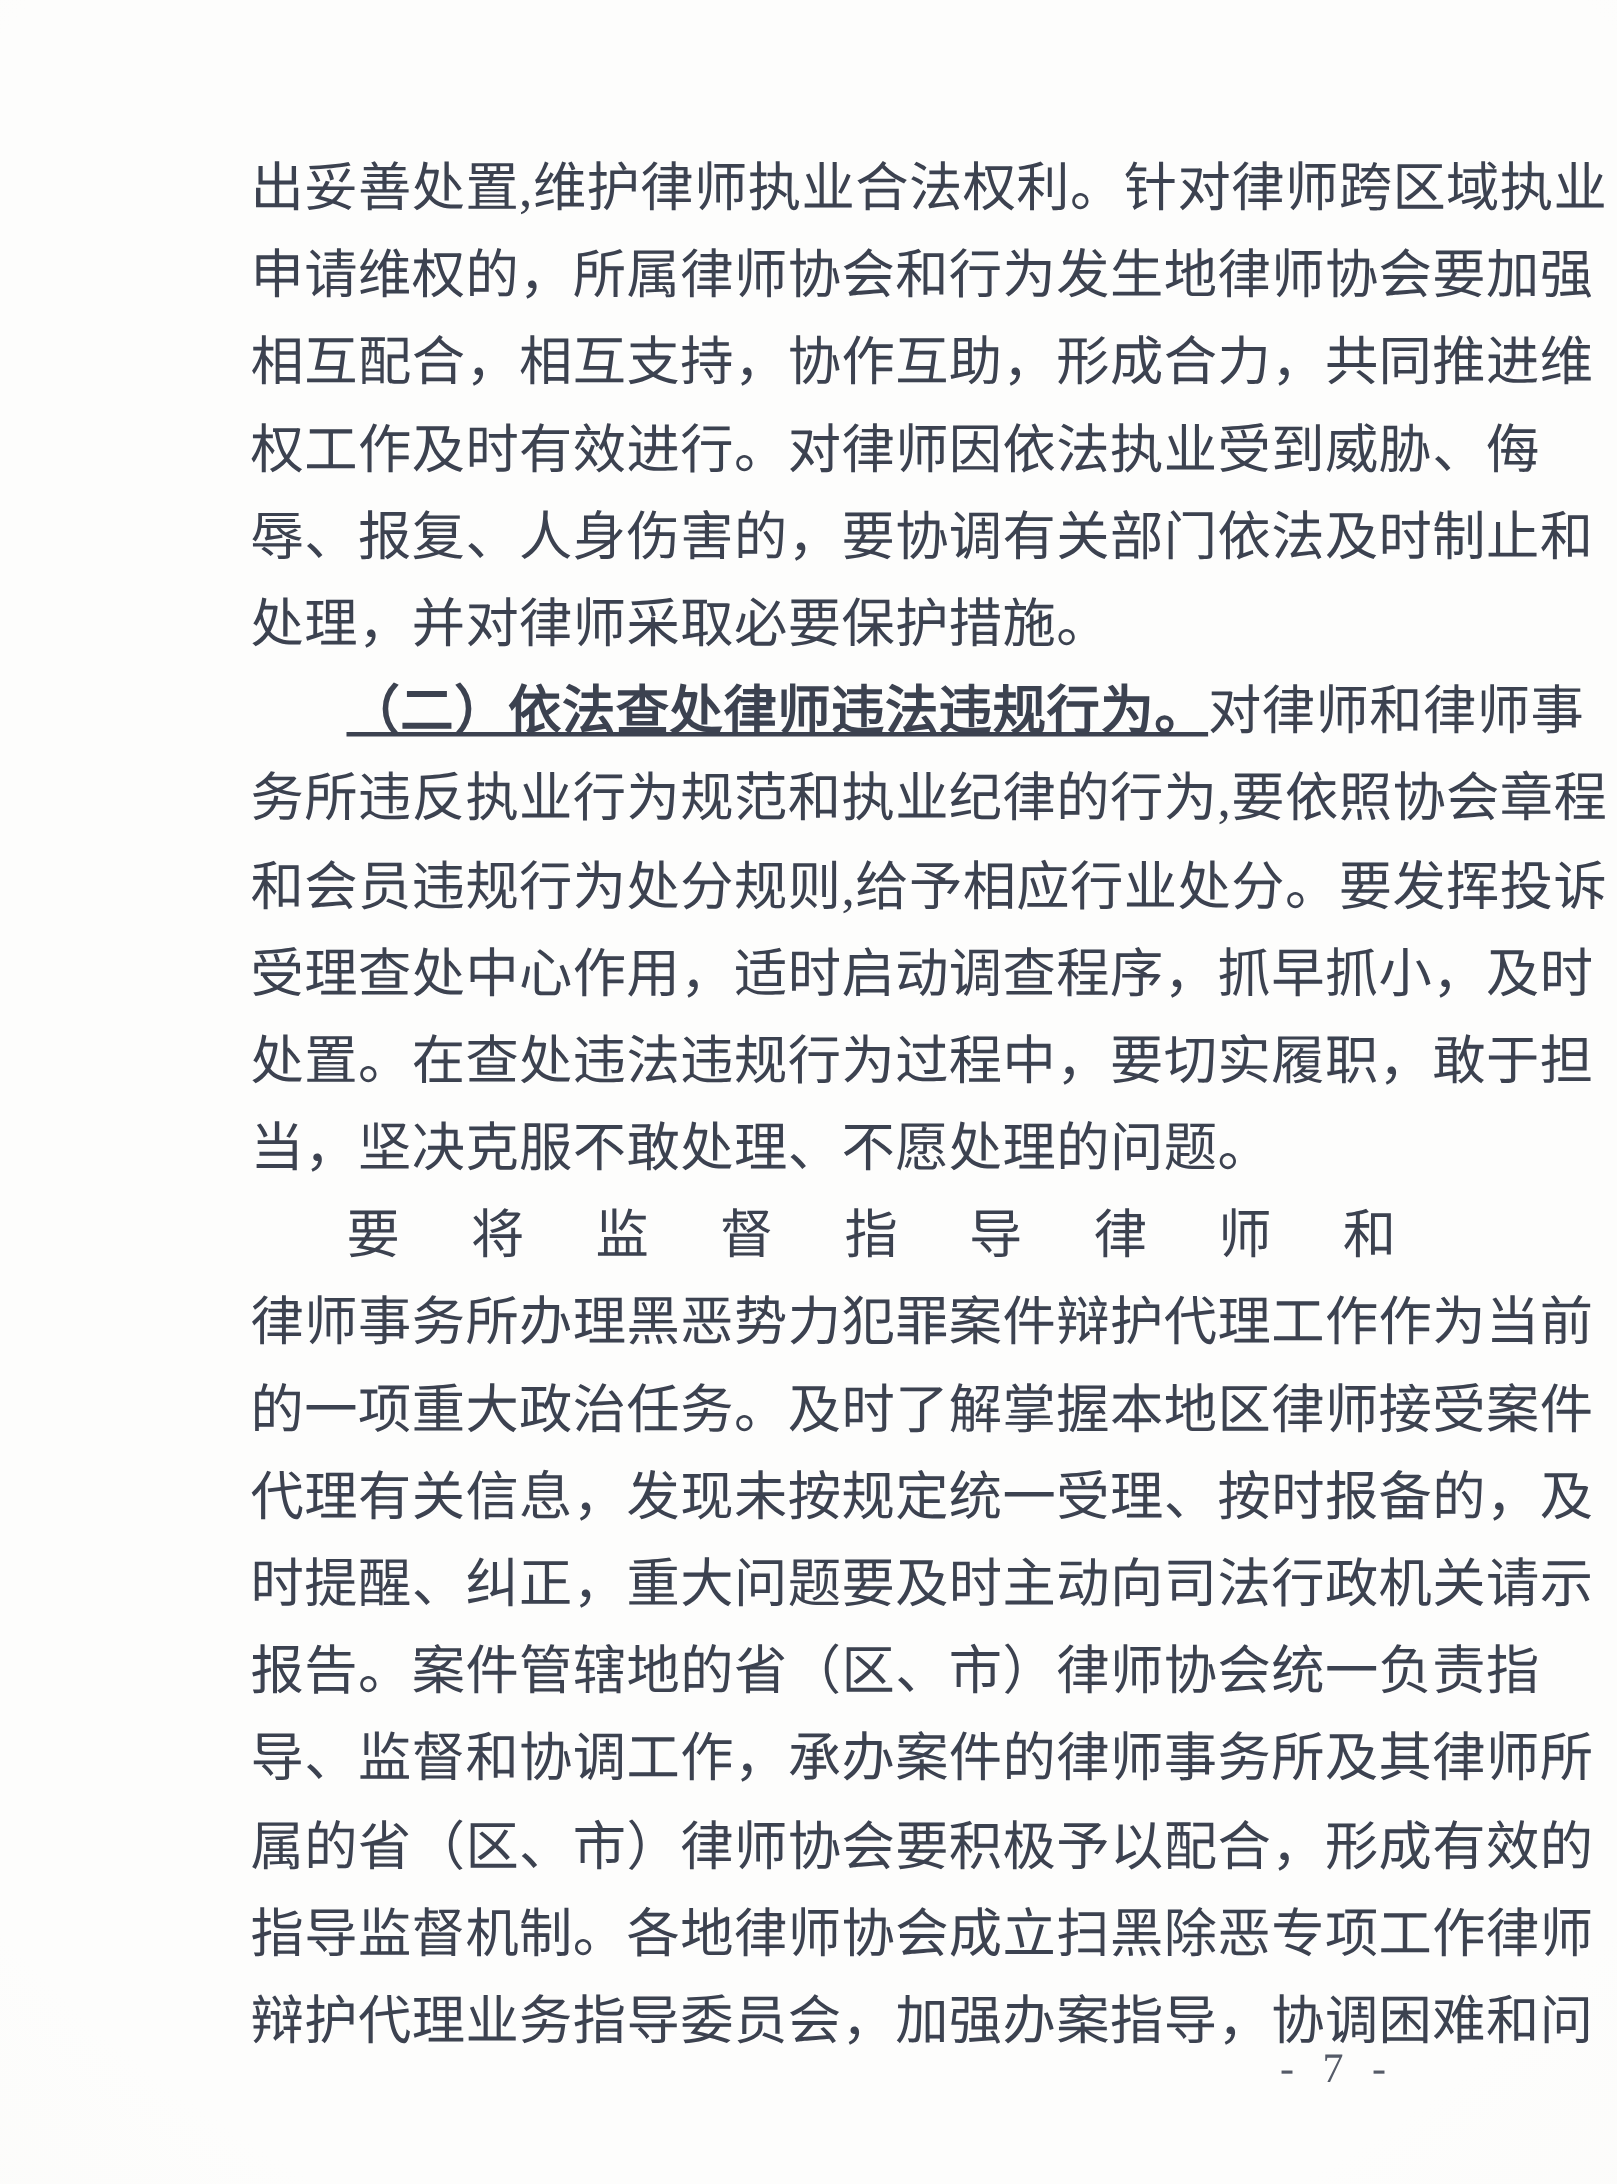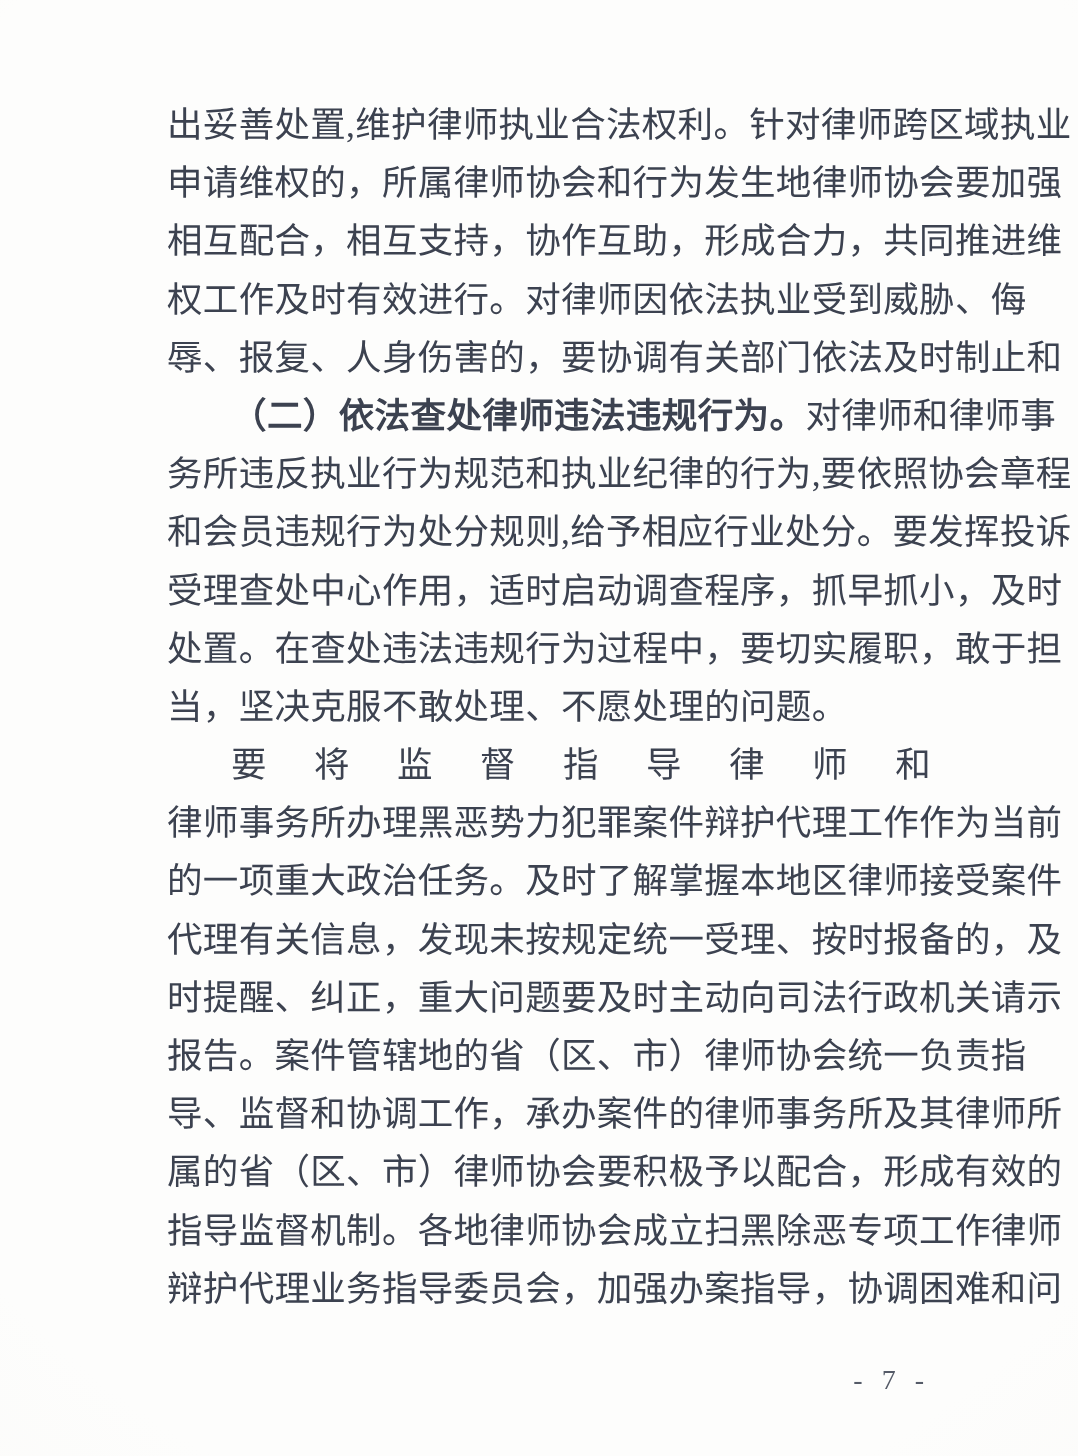--- a/index.html
+++ b/index.html
@@ -62,20 +62,21 @@
   }
 
   
   .line.indent {
     padding-left: 64px;
   }
 
   .bold {
     font-weight: bold;
     letter-spacing: 0.4px;
+    text-decoration: underline;
   }
 
   .page-number {
     position: absolute;
     left: 0;
     top: 1364px;
     width: 1078px;
     text-align: center;
     padding-right: 0;
     font-size: 28px;
@@ -226,20 +227,21 @@
         <span>部</span>
         <span>门</span>
         <span>依</span>
         <span>法</span>
         <span>及</span>
         <span>时</span>
         <span>制</span>
         <span>止</span>
         <span>和</span>
       </div>
+      <div class="line"><span>处</span><span>理</span><span>，</span><span>并</span><span>对</span><span>律</span><span>师</span><span>采</span><span>取</span><span>必</span><span>要</span><span>保</span><span>护</span><span>措</span><span>施</span><span>。</span></div>
       <div class="line indent just">
         <span class="bold">（二）依法查处律师违法违规行为。</span>
         <span>对</span>
         <span>律</span>
         <span>师</span>
         <span>和</span>
         <span>律</span>
         <span>师</span>
         <span>事</span>
       </div>

